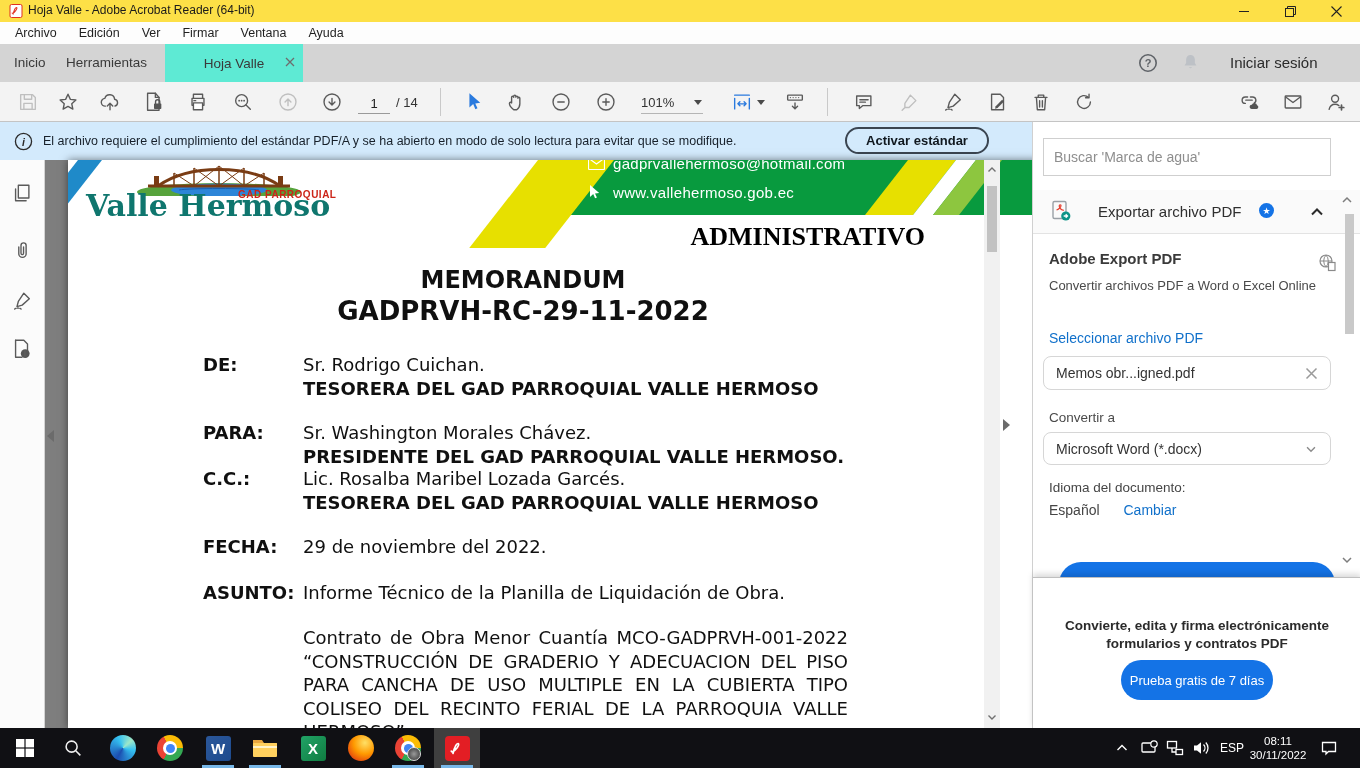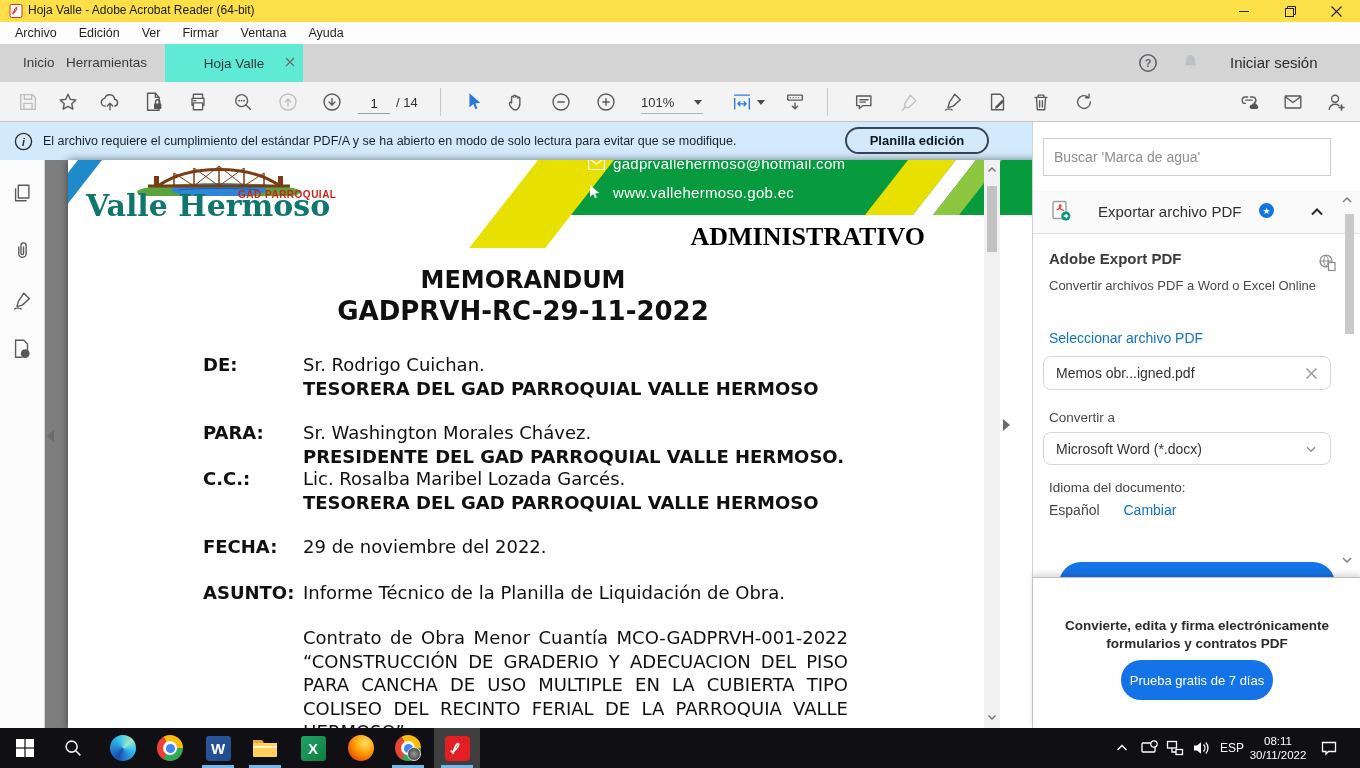--- a/index.html
+++ b/index.html
@@ -136,21 +136,21 @@
   <div id="menubar" class="a">
     <span>Archivo</span>
     <span>Edición</span>
     <span>Ver</span>
     <span>Firmar</span>
     <span>Ventana</span>
     <span>Ayuda</span>
   </div>
 
   <div id="tabbar" class="a">
-    <span class="a tabtxt" style="left:14px;top:11px;margin-left:9px;">Inicio</span>
+    <span class="a tabtxt" style="left:14px;top:11px;">Inicio</span>
     <span class="a tabtxt" style="left:66px;top:11px;">Herramientas</span>
     <div id="tab-active" class="a">
       <span class="tabtxt">Hoja Valle</span>
       <span class="a" style="left:120px;top:13px;">
           <svg width="10" height="10" viewBox="0 0 10 10">
             <path d="M1 1l8 8M9 1L1 9" stroke="#6d6d6d" stroke-width="1.3"></path>
           </svg>
         </span>
     </div>
     <div class="a" style="left:1138px;top:9px;">
@@ -327,21 +327,21 @@
 
   <div id="notif" class="a">
     <div style="margin-left:14px;">
       <svg width="19" height="19" viewBox="0 0 20 20">
           <circle cx="10" cy="10" r="8.5" fill="none" stroke="#2b2b2b" stroke-width="1.4"></circle>
           <text x="10" y="14.5" text-anchor="middle" font-size="11" font-weight="bold" font-style="italic" fill="#2b2b2b">i</text>
         </svg>
     </div>
     <span class="msg">El archivo requiere el cumplimiento del estándar PDF/A y se ha abierto en modo de solo lectura para evitar que se modifique.</span>
     <div id="notif-btn">
-        <span>Planilla edición</span>
+        <span>Activar estándar</span>
       </div>
   </div>
 
   <div id="sidebar" class="a">
     <div class="a sbtn" style="top:22px;">
         <svg width="22" height="22" viewBox="0 0 24 24" class="tool">
           <rect x="8" y="3.5" width="11.5" height="14"></rect>
           <path d="M5 7.5v13h11.5"></path>
         </svg>
       </div>

